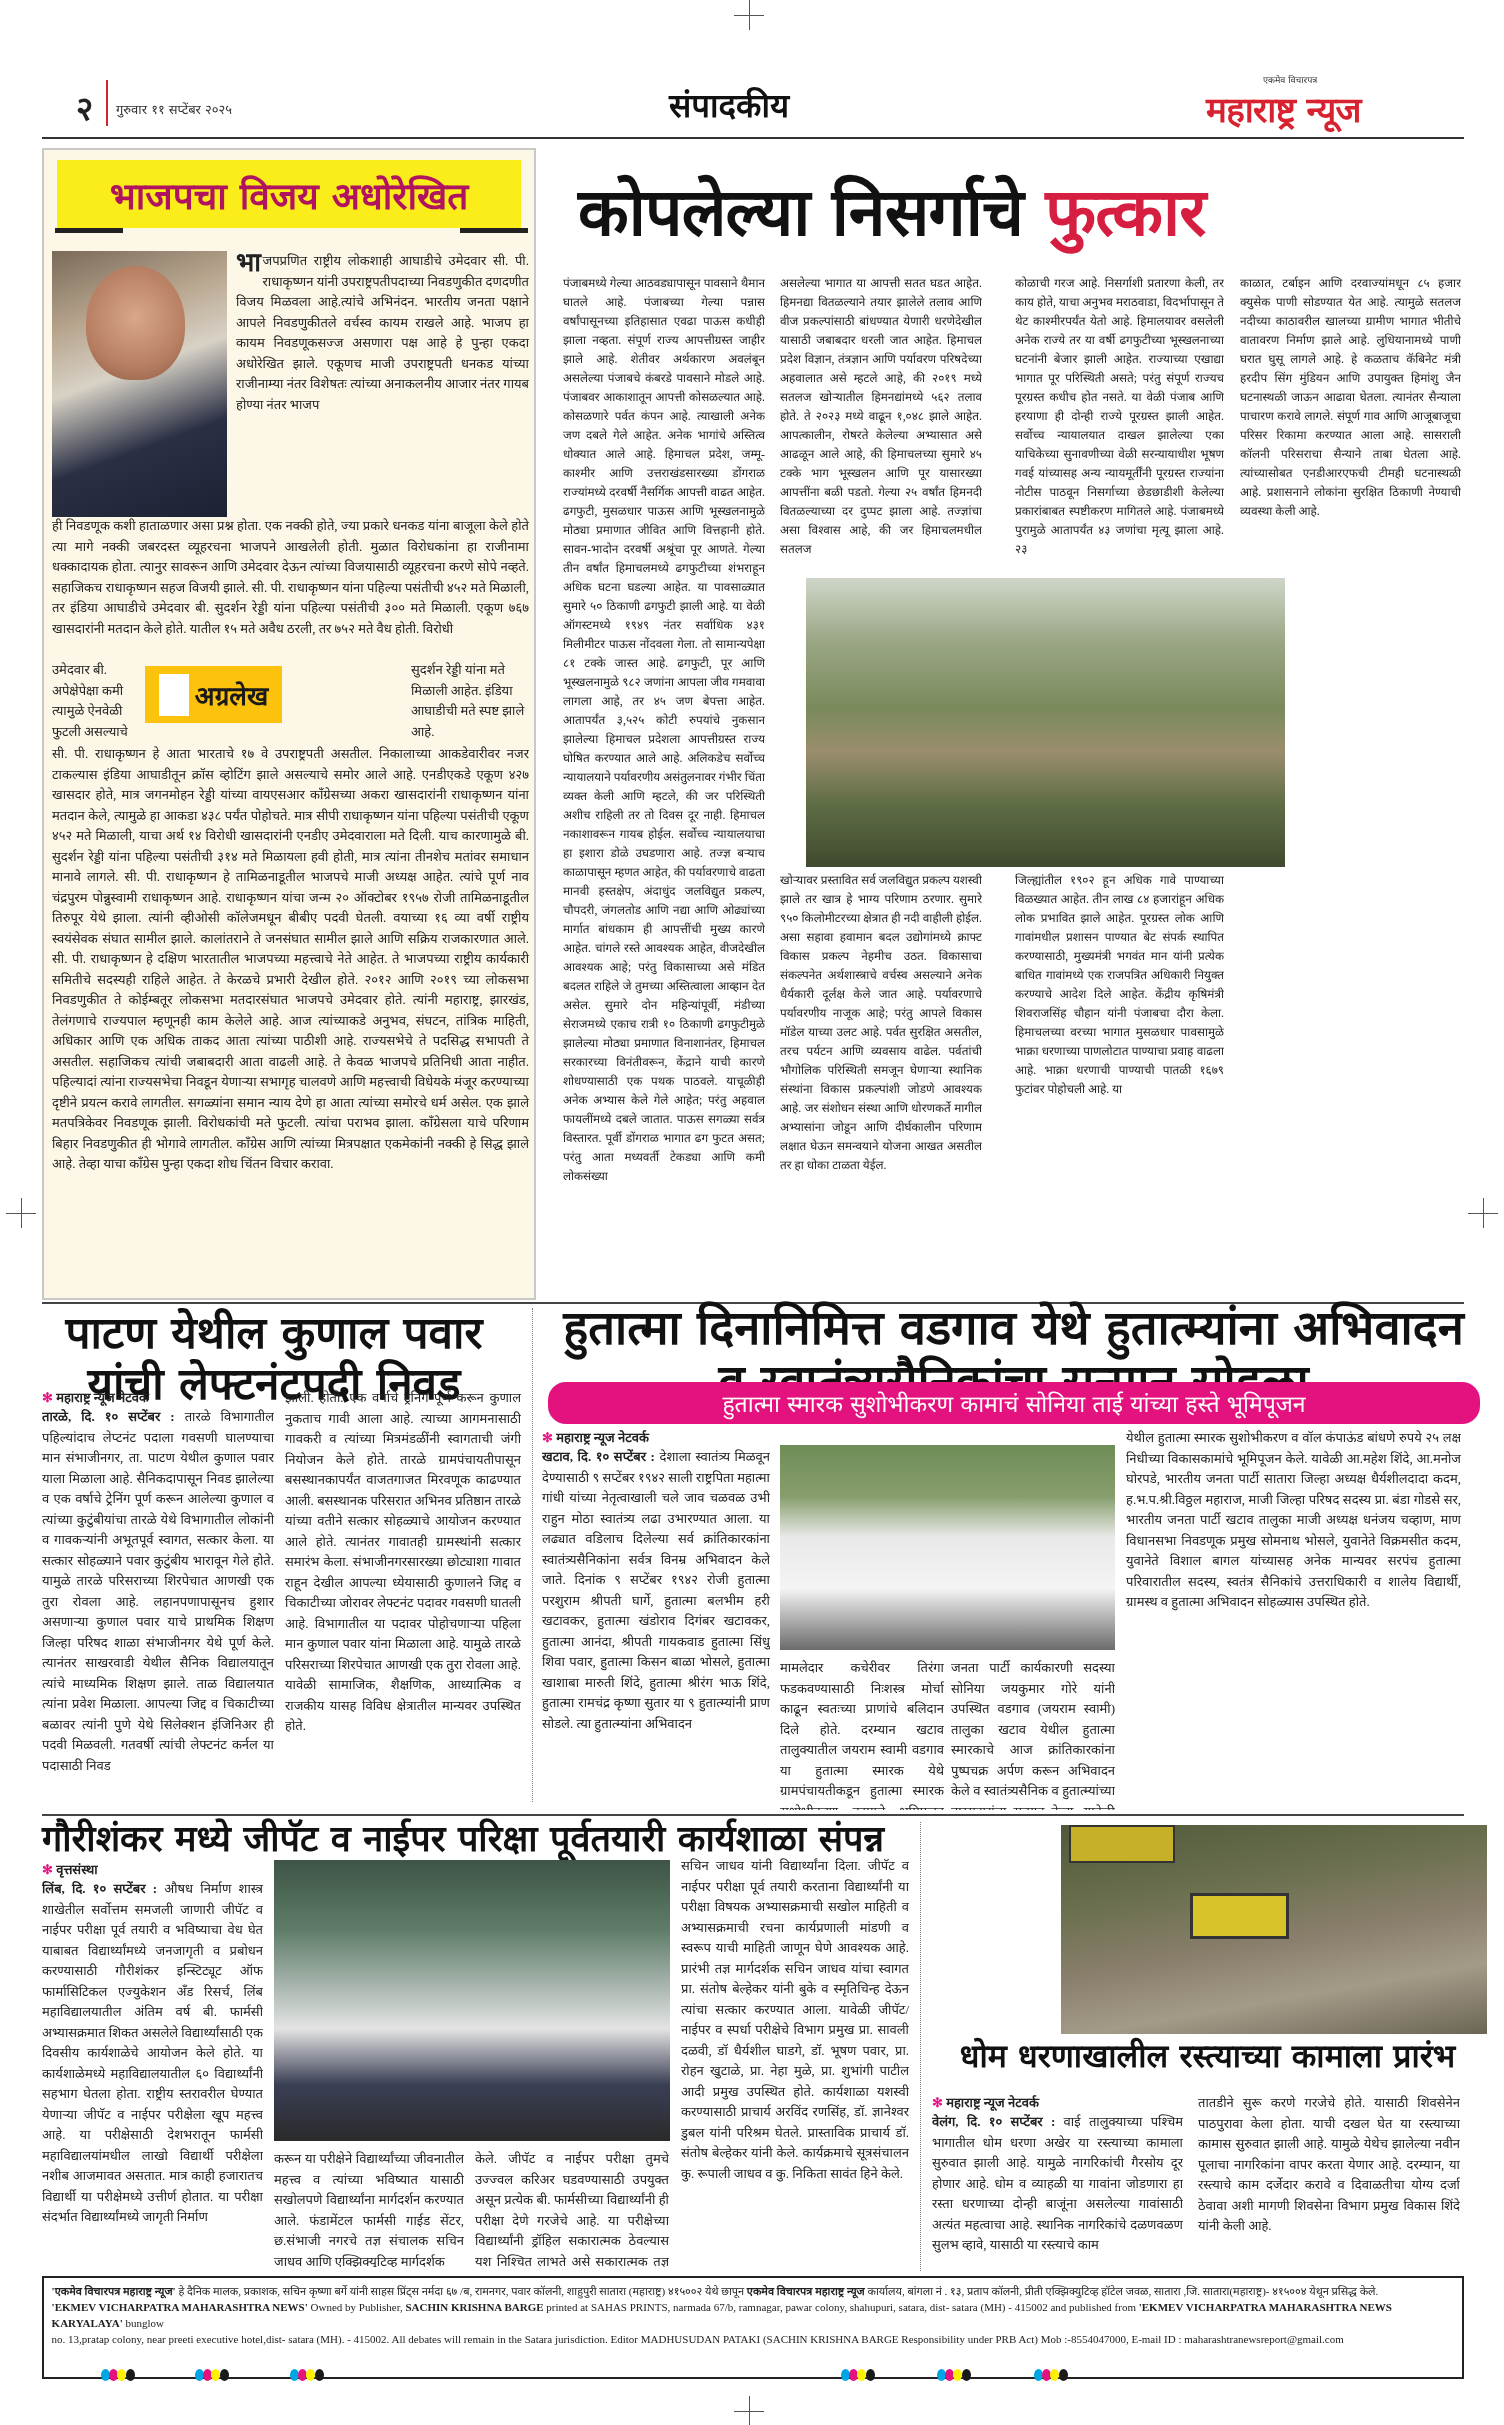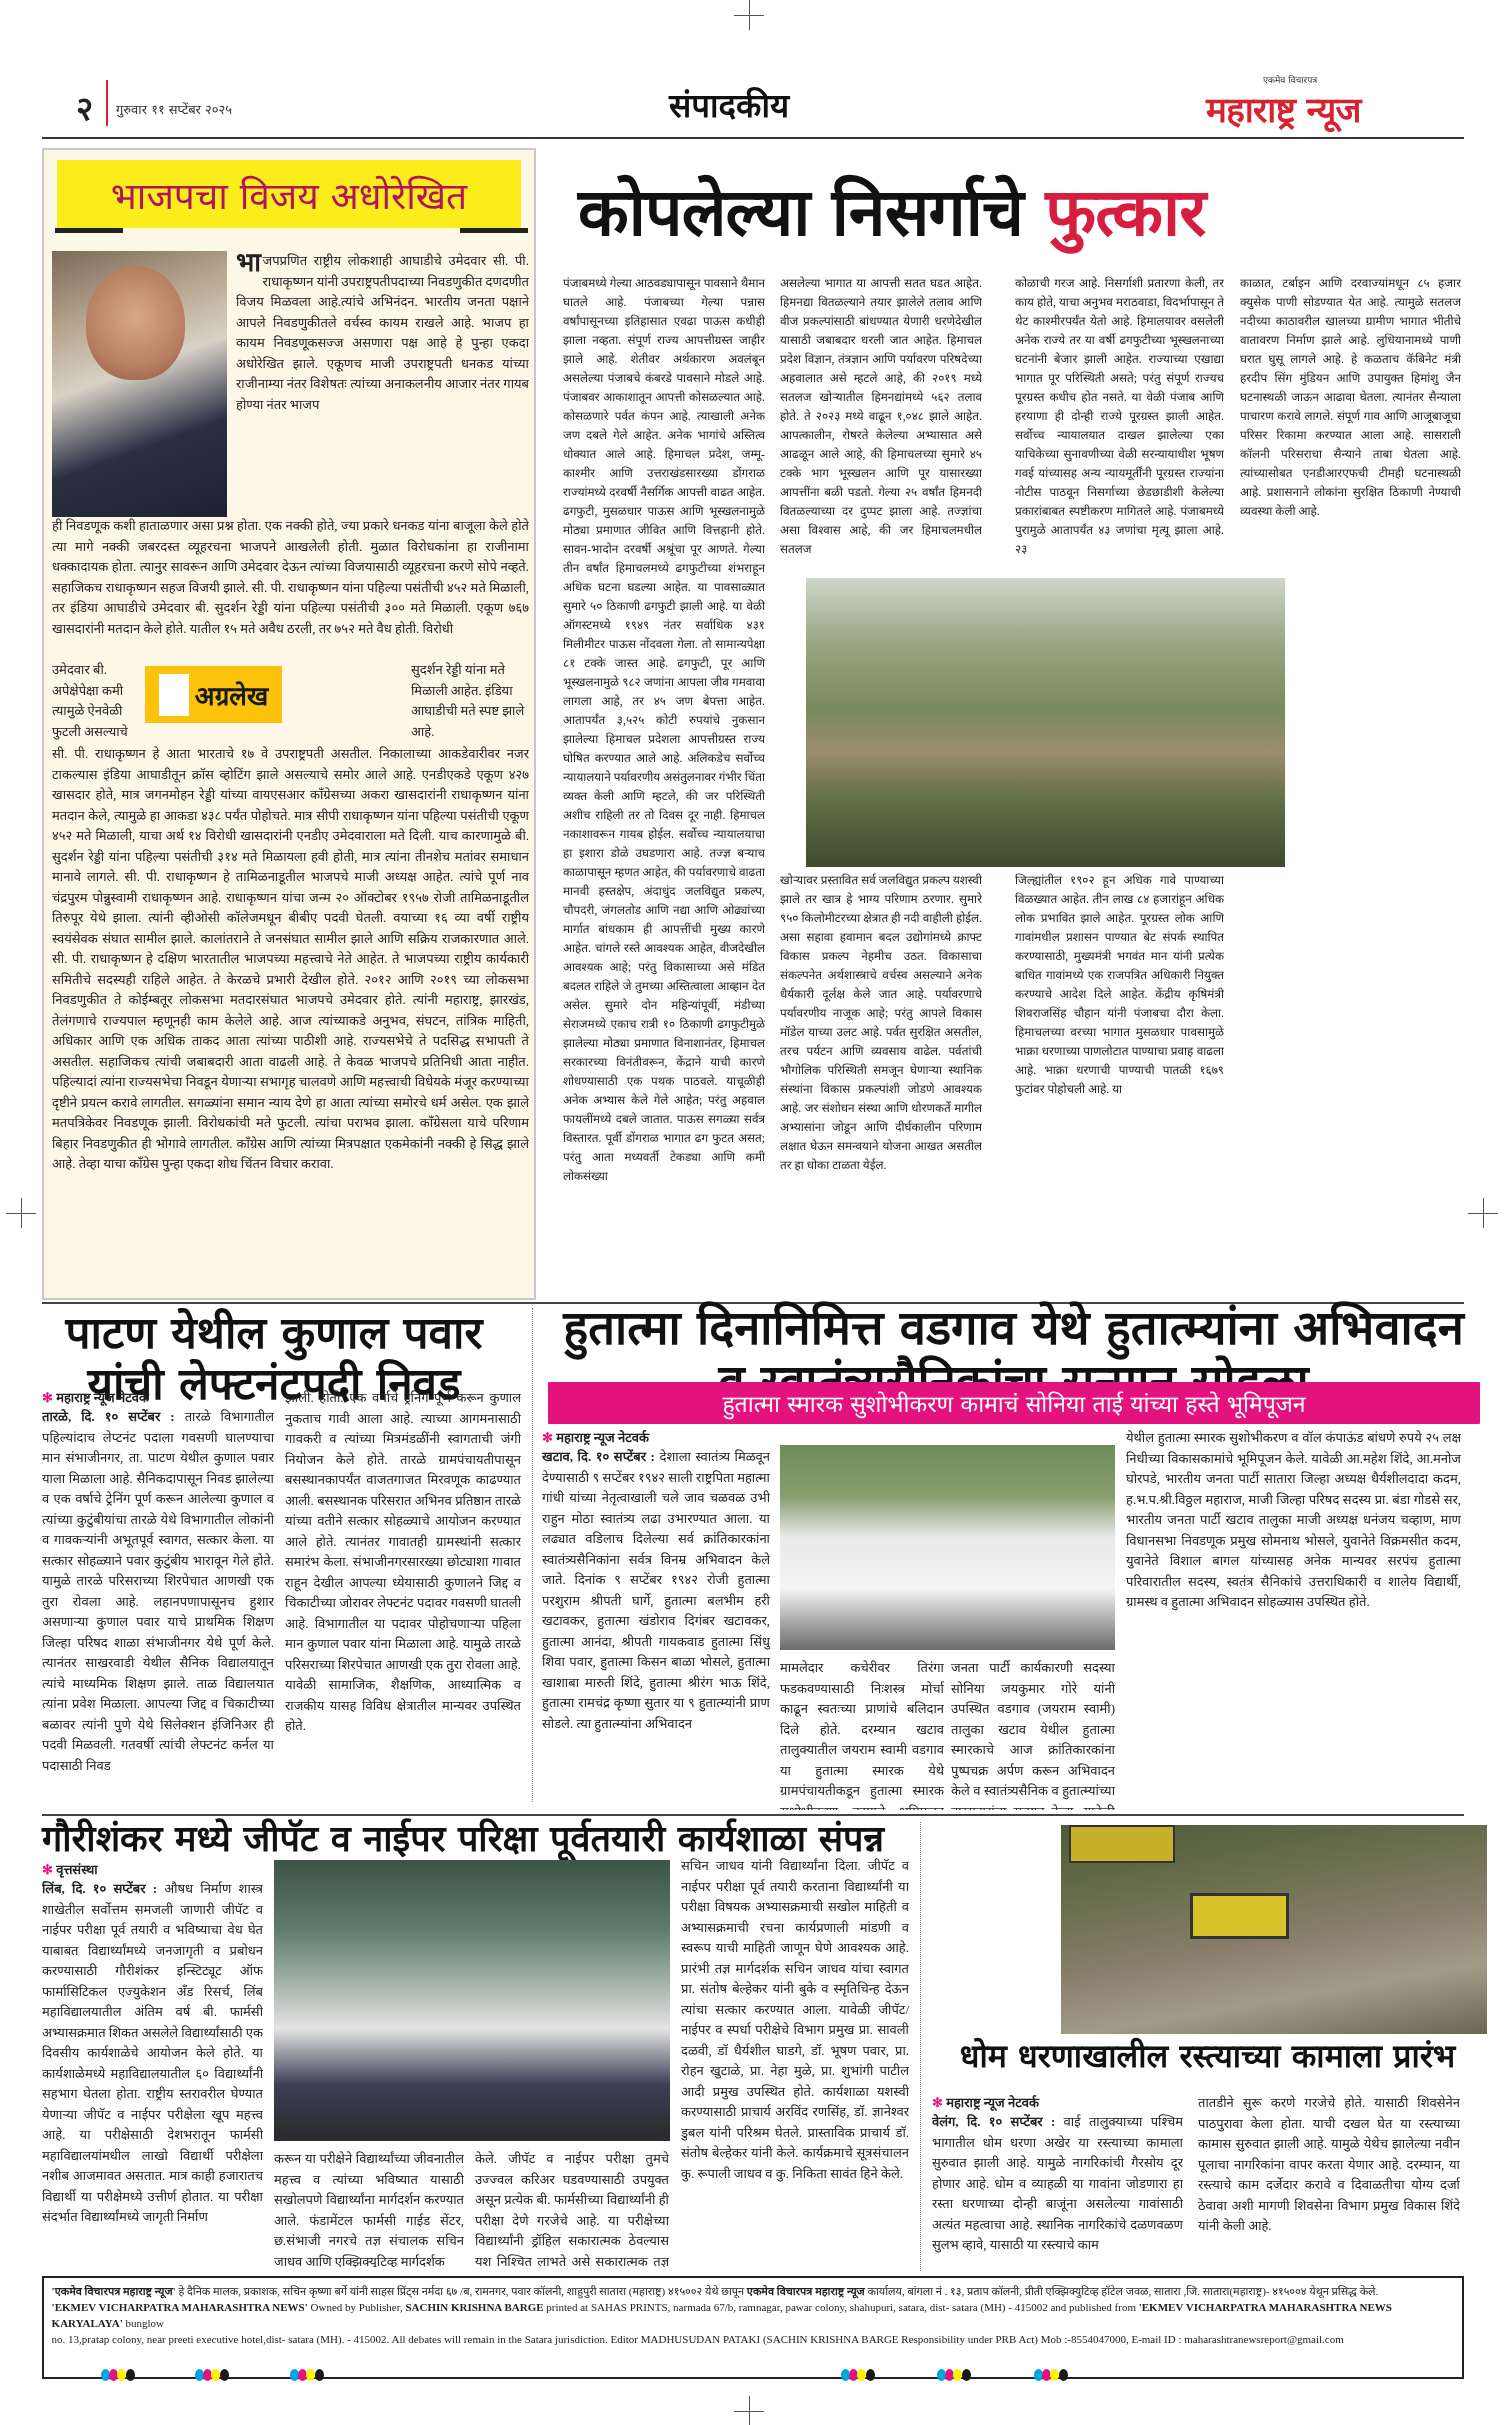--- a/index.html
+++ b/index.html
@@ -10,36 +10,36 @@
 .reg:before{content:"";position:absolute;left:14.5px;top:0;width:0.8px;height:30px;background:#555}
 .reg:after{content:"";position:absolute;top:14.5px;left:0;height:0.8px;width:30px;background:#555}
 .pg{left:76px;top:85px;font-size:33px;font-weight:bold;font-family:"DejaVu Serif",serif}
 .vbar{left:106px;top:80px;width:2.3px;height:46px;background:#d8222f}
 .date{left:116px;top:100px;font-size:13px;color:#333}
 .section{left:669px;top:82px;font-size:33px;font-weight:bold;color:#111}
 .brand-small{left:1263px;top:73px;font-size:9px;color:#333}
 .brand{left:1206px;top:85px;font-size:35px;font-weight:bold;color:#d8222f;letter-spacing:-0.8px}
 .hrule{left:42px;top:137px;width:1422px;height:2.3px;background:#333}
 .ed-box{left:42px;top:148px;width:494px;height:1152px;background:#fdf7e8;border:2.3px solid #c8c8c8}
-.ed-title{left:57px;top:160px;width:464px;height:68px;background:#fbed1a;display:flex;align-items:center;justify-content:center;font-size:37px;font-weight:normal;color:#b0135f}
+.ed-title{left:57px;top:160px;width:464px;height:68px;background:#fbed1a;display:flex;align-items:center;justify-content:center;font-size:37px;font-weight:bold;color:#b0135f}
 .ed-bar1{left:55px;top:228px;width:68px;height:4.6px;background:#222}
 .ed-bar2{left:460px;top:228px;width:68px;height:4.6px;background:#222}
 .photo{background:linear-gradient(160deg,#7a6a58 0%,#b7a58e 25%,#d8d2c6 45%,#2a2f44 70%,#1c2133 100%)}
 .face{left:76px;top:243px;width:99px;height:114px;border-radius:50% 50% 45% 45%;background:radial-gradient(circle at 50% 45%,#d7a888 0%,#b98063 60%,#8c5a44 100%)}
 .coltext{font-family:"Liberation Serif","DejaVu Serif",serif;font-size:13px;line-height:20.5px;color:#222;text-align:justify;overflow:hidden}
 .dropcap{font-size:26px;font-weight:bold;float:left;line-height:23px;margin-right:1.5px}
 .agralekh{left:145px;top:666px;width:137px;height:57px;background:#fdc20c;display:flex;align-items:center;justify-content:center;font-size:26px;font-weight:bold;color:#1a1a1a}
 .quill{display:inline-block;width:30px;height:42px;background:#fff;margin-right:6px;position:relative}
 .main-head{left:578px;top:164px;font-size:66px;font-weight:bold;color:#111;letter-spacing:-0.8px}
 .main-head .red{color:#d61f40}
 .flood-img{left:806px;top:578px;width:479px;height:289px;background:linear-gradient(180deg,#cfd6c9 0%,#9aa684 22%,#7a8a5c 45%,#9a8d6d 60%,#5f6d45 78%,#3f4a2e 100%)}
 .vsep{border-left:1.5px dotted #777}
 .hsep{height:1.5px;background:#444}
 .h2{font-weight:bold;color:#111;text-align:center;line-height:1.15}
-.pinkbar{left:548px;top:1382px;width:932px;height:42px;background:#e4127f;border-radius:1px;display:flex;align-items:center;justify-content:center;color:#fff;font-size:23px}
+.pinkbar{left:548px;top:1382px;width:932px;height:42px;background:#e4127f;border-radius:18px;display:flex;align-items:center;justify-content:center;color:#fff;font-size:23px}
 .byline{font-family:"Liberation Serif",serif;font-weight:bold;font-size:13px;color:#222}
 .star{color:#e4127f}
 .dateline{font-family:"Liberation Serif",serif;font-weight:bold;font-size:13px}
 .crowd-img{left:780px;top:1445px;width:335px;height:205px;background:linear-gradient(180deg,#6f8d58 0%,#879e6c 25%,#e9e9e9 45%,#f4f4f4 70%,#6b6b6b 100%)}
 .students-img{left:274px;top:1860px;width:396px;height:281px;background:linear-gradient(180deg,#3d5446 0%,#5f7d6a 25%,#a9b6ae 45%,#e4e4e4 60%,#3a3f55 80%,#2a2a2a 100%)}
 .road-img{left:1061px;top:1825px;width:426px;height:209px;background:linear-gradient(170deg,#4f5a3b 0%,#6a6f4e 30%,#8a7f6c 55%,#a39b88 75%,#6b6555 100%)}
 .bulldozer{left:1221px;top:1886px;width:99px;height:46px;background:#d9c32a;border:3px solid #333}
 .imprint{left:42px;top:2276px;width:1422px;height:103px;border:2.3px solid #222;padding:4.6px 7.6px;font-family:"Liberation Serif",serif;font-size:11px;line-height:16px;color:#222;overflow:hidden}
 .imprint b{font-weight:bold}
 .dots{display:flex;gap:0}

